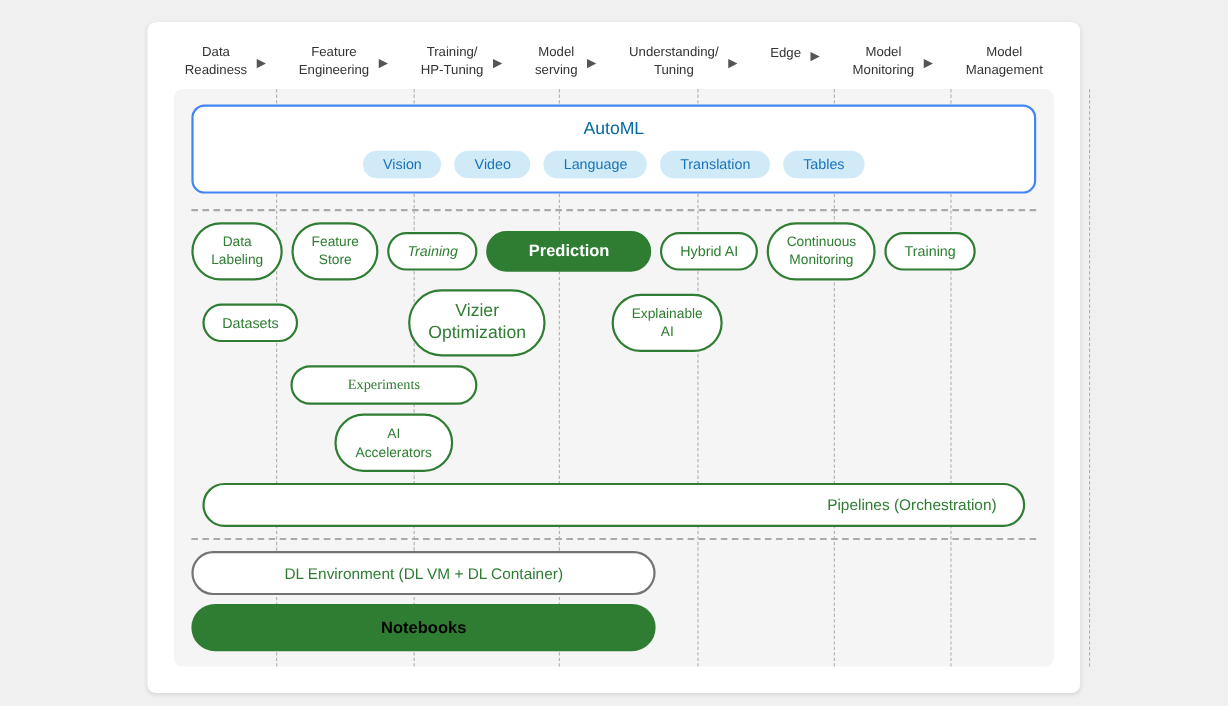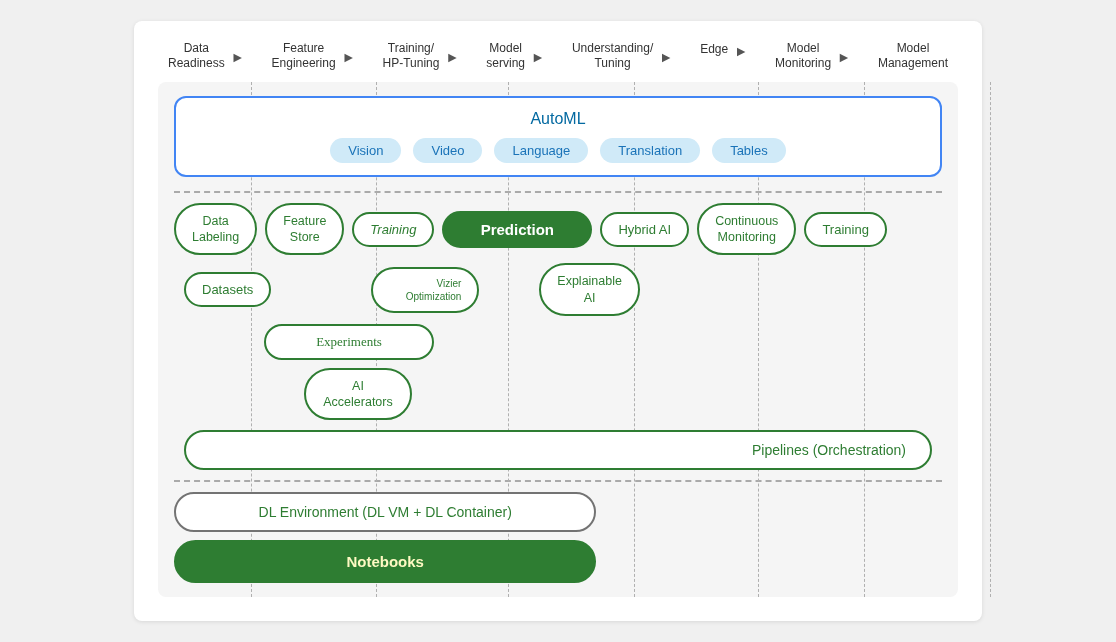--- a/index.html
+++ b/index.html
@@ -168,21 +168,21 @@
       text-align: center;
       margin-bottom: 8px;
       width: 55%;
     }
     .notebooks-bar {
       border: 2px solid #2e7d32;
       border-radius: 50px;
       padding: 11px 24px;
       font-size: 15px;
       font-weight: 600;
-      color: #fef9c3;
+      color: #000000;
       background: #2e7d32;
       text-align: center;
       width: 55%;
     }
 
     
     .main-items-row {
       display: flex;
       align-items: center;
       gap: 8px;
@@ -262,21 +262,21 @@
         <div class="pill" style="min-width:78px;font-style:italic;">Training</div>
         <div class="pill-filled" style="min-width:150px;font-size:15px;">Prediction</div>
         <div class="pill" style="min-width:80px;">Hybrid AI</div>
         <div class="pill pill-multiline" style="min-width:90px;font-size:12.5px;">Continuous<br>Monitoring</div>
         <div class="pill" style="min-width:80px;">Training</div>
       </div>
 
       <div style="display:flex; gap:10px; margin-bottom:8px; padding-left: 10px; align-items:center;">
         <div class="pill" style="min-width:78px;">Datasets</div>
         <div style="width: 80px;"></div>
-        <div class="pill pill-multiline" style="min-width:108px;font-size:10px;text-align:right;">Vizier<br>Optimization</div>
+        <div class="pill pill-multiline" style="min-width:108px;font-size:16px;">Vizier<br>Optimization</div>
         <div style="width: 40px;"></div>
         <div class="pill pill-multiline" style="min-width:90px;font-size:12.5px;">Explainable<br>AI</div>
       </div>
 
       <div style="display:flex; gap:10px; margin-bottom:8px; padding-left: 90px; align-items:center;font-family:Liberation Serif, serif;">
         <div class="pill" style="min-width:170px;">Experiments</div>
       </div>
 
       <div style="display:flex; gap:10px; margin-bottom:10px; padding-left: 130px; align-items:center;">
         <div class="pill pill-multiline" style="min-width:108px;font-size:12.5px;">AI<br>Accelerators</div>

